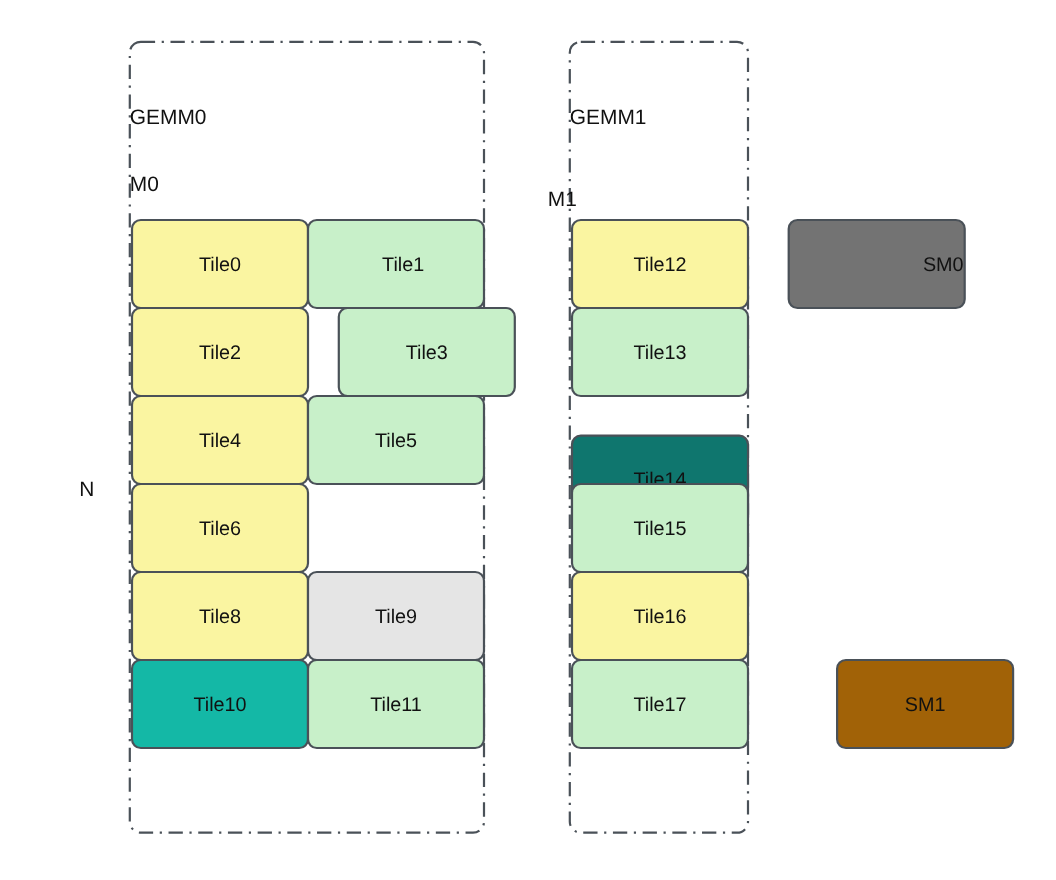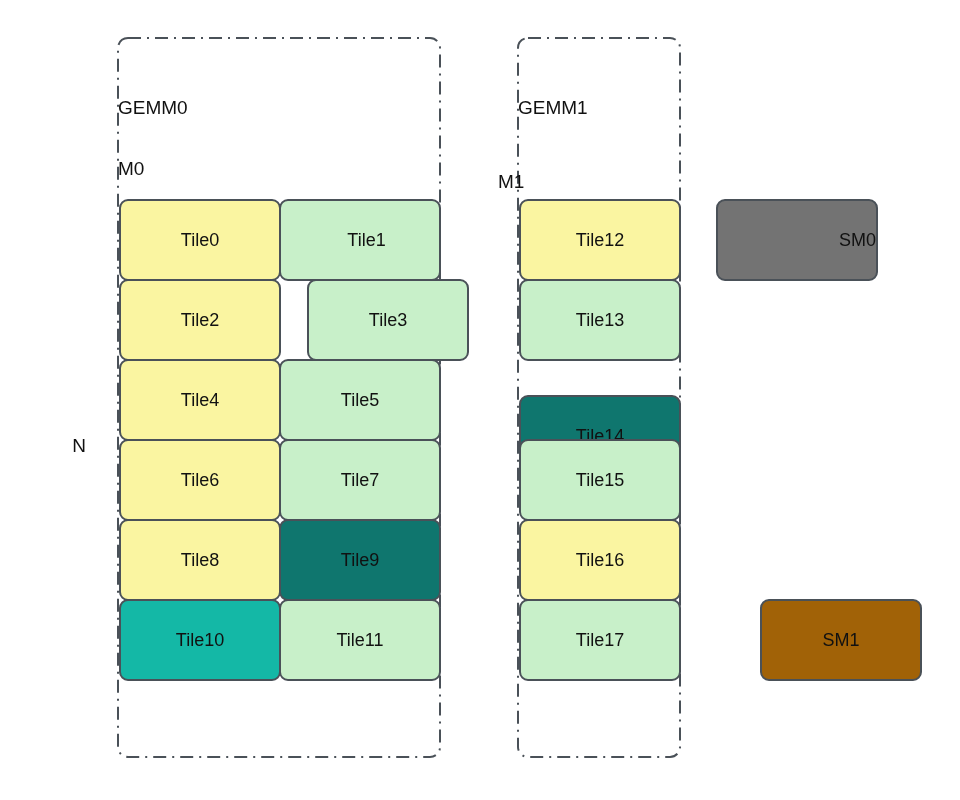--- a/index.html
+++ b/index.html
@@ -79,23 +79,22 @@
   <div class="axis-label" style="left:58px; top:435px; width:42px;">N</div>
 
   <div id="gemm0-tiles" class="tile-grid" style="left:119px; top:199px; width:322px; height:482px;">
       <div class="tile" style="left: 0px; top: 0px; background: rgb(250, 245, 161);">Tile0</div>
       <div class="tile" style="left: 160px; top: 0px; background: rgb(200, 240, 201); padding-left: 13px;">Tile1</div>
       <div class="tile" style="left: 0px; top: 80px; background: rgb(250, 245, 161);">Tile2</div>
       <div class="tile" style="left: 160px; top: 80px; background: rgb(200, 240, 201); margin-left: 28px;">Tile3</div>
       <div class="tile" style="left: 0px; top: 160px; background: rgb(250, 245, 161);">Tile4</div>
       <div class="tile" style="left: 160px; top: 160px; background: rgb(200, 240, 201);">Tile5</div>
       <div class="tile" style="left: 0px; top: 240px; background: rgb(250, 245, 161);">Tile6</div>
-      <div class="tile" style="left: 160px; top: 240px; background: rgb(200, 240, 201);">Tile7</div>
       <div class="tile" style="left: 0px; top: 320px; background: rgb(250, 245, 161);">Tile8</div>
-      <div class="tile" style="left: 160px; top: 320px; background: #0f766e;">Tile9</div>
+      <div class="tile" style="left: 160px; top: 320px; background: #e5e5e5;">Tile9</div>
       <div class="tile" style="left: 0px; top: 400px; background: #14b8a6;">Tile10</div>
       <div class="tile" style="left: 160px; top: 400px; background: rgb(200, 240, 201);">Tile11</div>
     </div>
 
   <div id="gemm1-tiles" class="tile-grid" style="left:519px; top:199px; width:162px; height:482px;">
       <div class="tile" style="left: 0px; top: 0px; background: rgb(250, 245, 161);">Tile12</div>
       <div class="tile" style="left: 0px; top: 80px; background: rgb(200, 240, 201);">Tile13</div>
       <div class="tile" style="left: 0px; top: 160px; background: #0f766e; margin-top: 36px;">Tile14</div>
       <div class="tile" style="left: 0px; top: 240px; background: rgb(200, 240, 201);">Tile15</div>
       <div class="tile" style="left: 0px; top: 320px; background: rgb(250, 245, 161);">Tile16</div>

